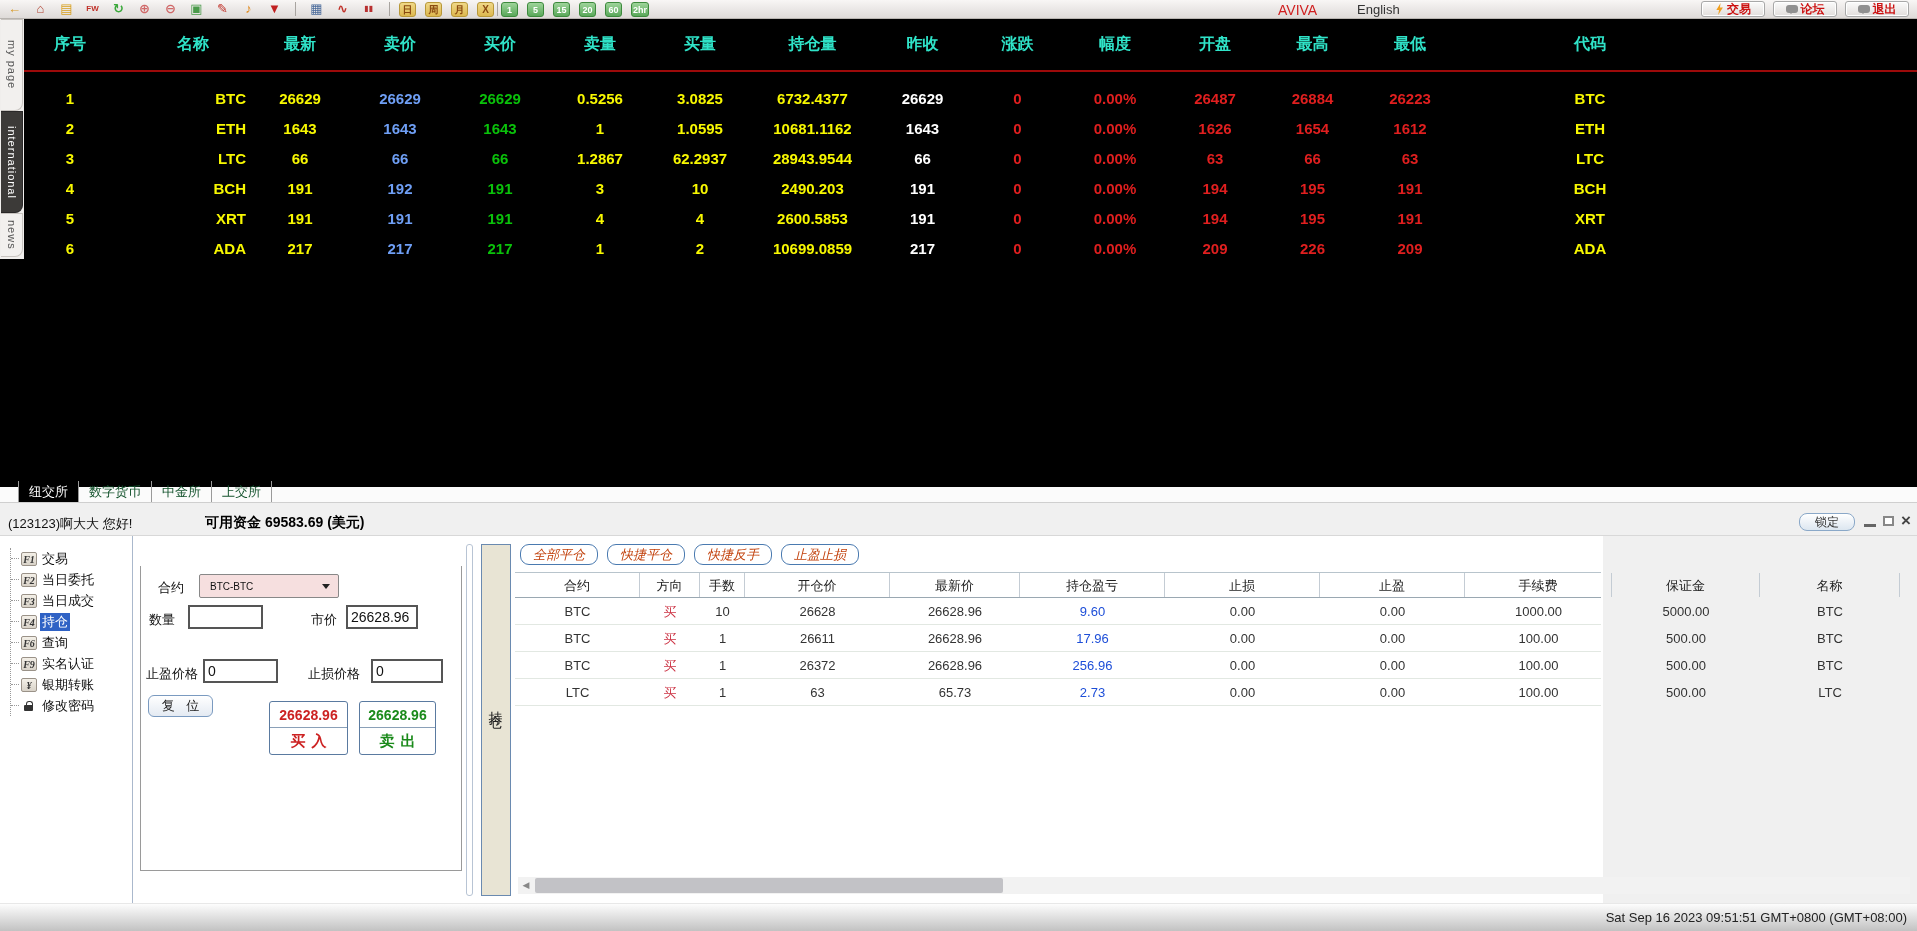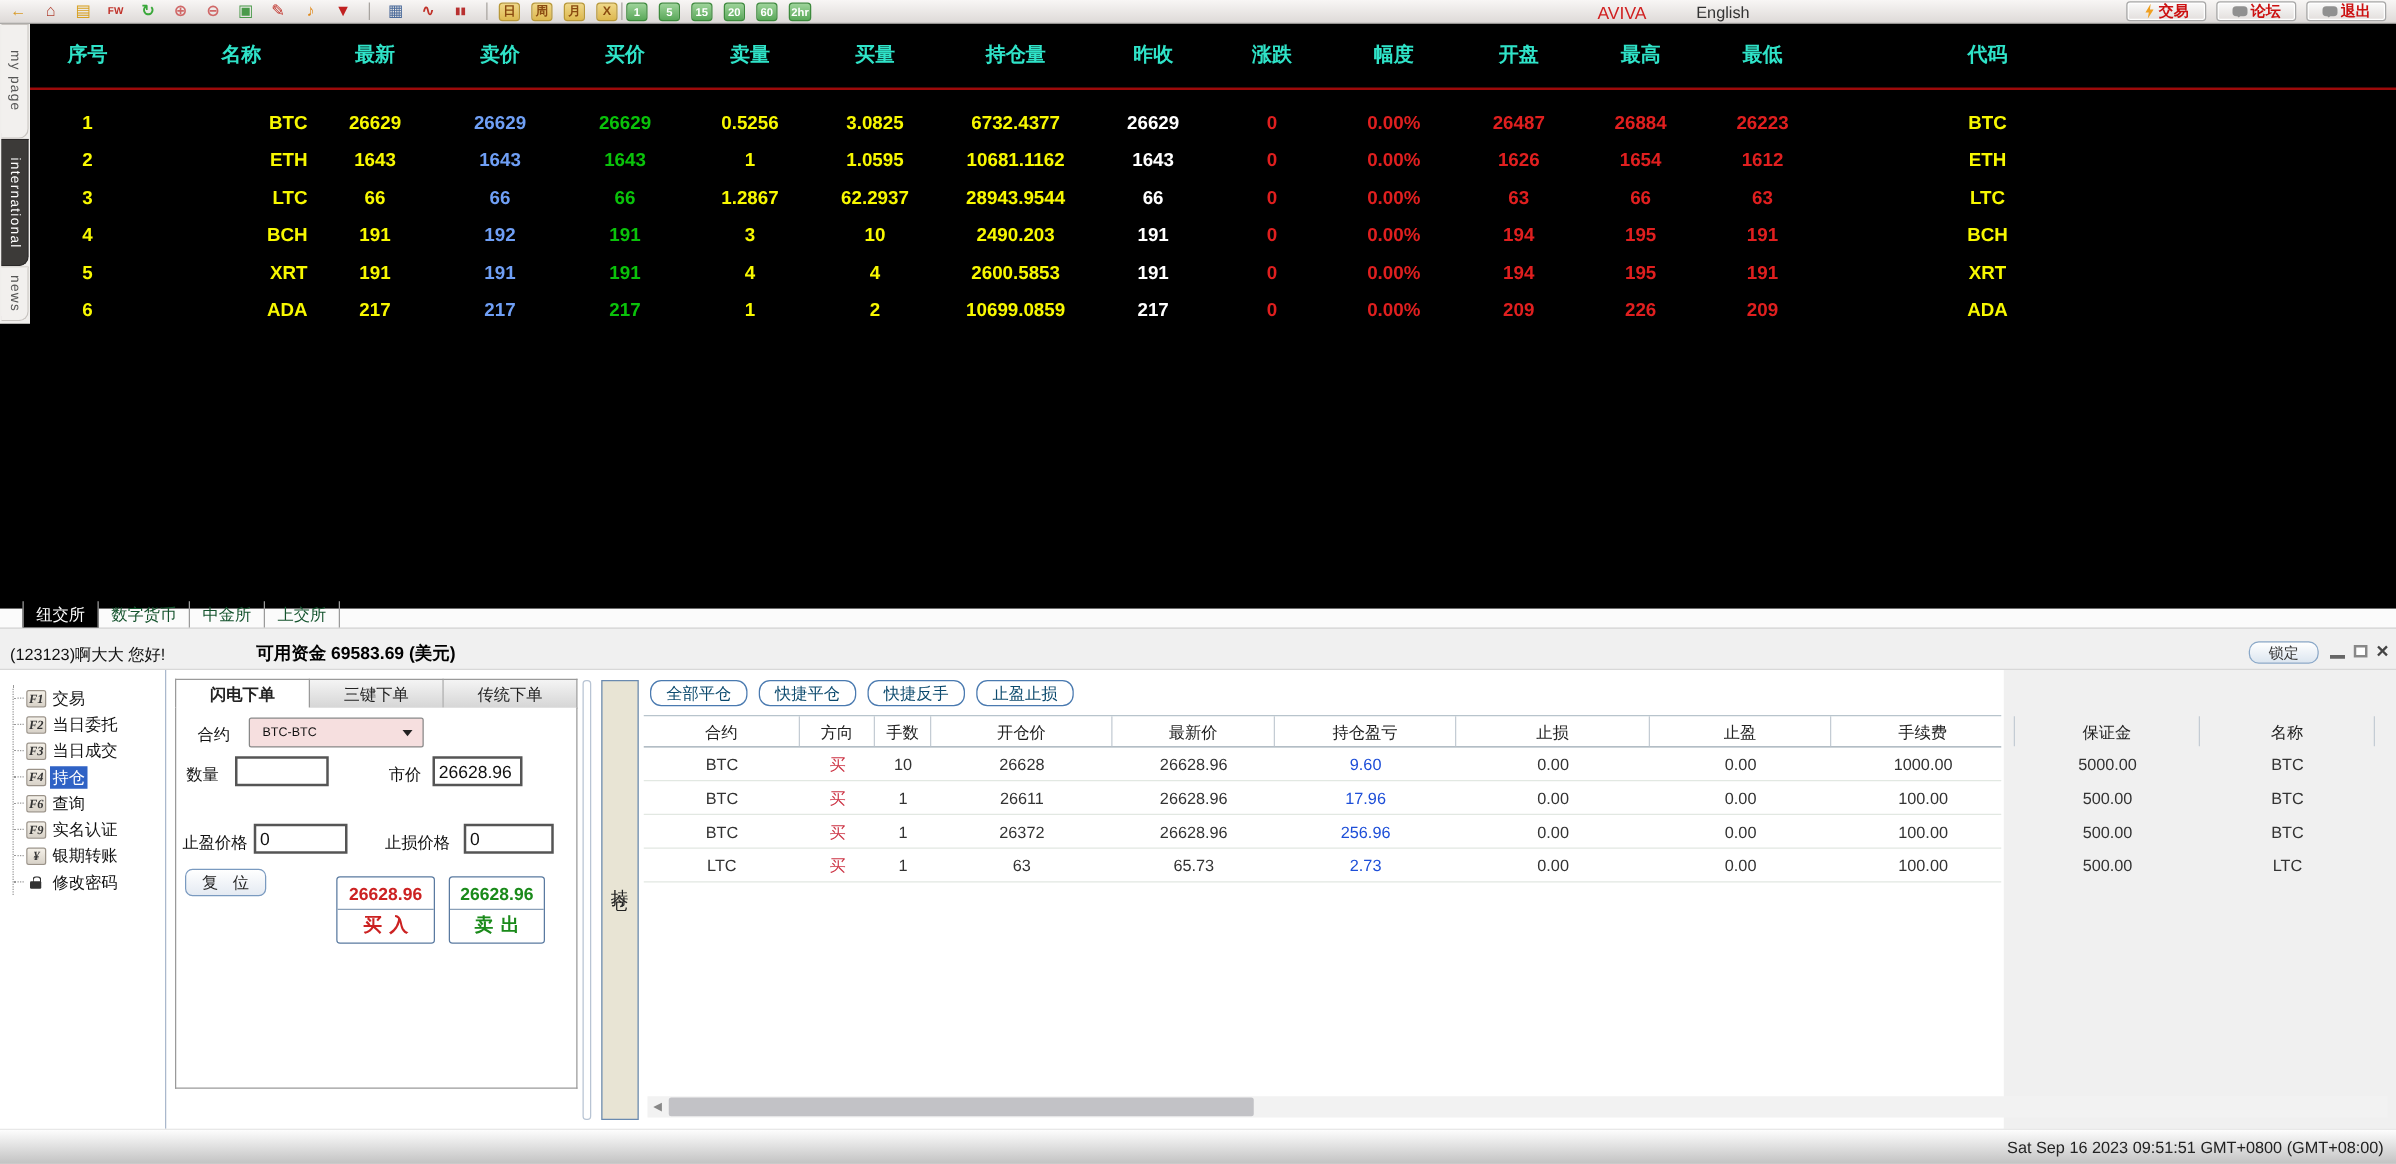--- a/index.html
+++ b/index.html
@@ -133,21 +133,21 @@
   #splitter { position:absolute; left:466px; top:8px; width:7px; height:352px; background:#fff;
               border:1px solid #b8c4d4; border-radius:3px; }
   #pos-strip { position:absolute; left:481px; top:8px; width:30px; height:352px; background:#e8e4d4;
                border:1px solid #6a8ab0; text-align:center; }
   #pos-strip .vtext { writing-mode:vertical-rl; letter-spacing:4px; margin-top:155px;
                font-size:14px; color:#222; }
 
   
   #position-buttons { position:absolute; left:520px; top:8px; display:flex; gap:9px; }
   .posbtn { height:21px; line-height:19px; padding:0 12px; border:1px solid #4a7ab0; border-radius:9px;
-            background:#fff; font-size:13px; color:#0c4a6e; }
+            background:#fff; font-size:13px; color:#c2410c;font-style:italic; }
   #position-table { position:absolute; left:515px; top:36px; right:2px; }
   .pgrid { display:grid; grid-template-columns:125px 60px 45px 145px 130px 145px 155px 145px 147px 148px 140px 1fr; }
   #position-header { height:26px; line-height:25px; border-top:1px solid #b8c4cc; border-bottom:1px solid #9aa8b2; }
   #position-header .pcell { font-size:13px; color:#222; border-right:1px solid #c4ccd4; }
   #position-header .pcell:last-child { border-right:none; }
   .prow { height:27px; line-height:27px; border-bottom:1px solid #e2e8e2; }
   .pcell { text-align:center; font-size:13px; color:#333; white-space:nowrap; overflow:hidden; }
   .prow .p-c1 { color:#cc3344; }
   .prow .p-c5 { color:#1d4ed8; }
 
@@ -441,25 +441,20 @@
           <span class="mlabel">银期转账</span>
         </div>
         <div class="mitem">
           <span class="dash"></span>
           <span class="key lock"></span>
           <span class="mlabel">修改密码</span>
         </div>
       </div>
   </div>
 
-  <div id="order-tab-bar">
-      <span class="otab active">闪电下单</span>
-      <span class="otab">三键下单</span>
-      <span class="otab">传统下单</span>
-    </div>
 
   <div id="order-panel">
     <span class="flabel" style="left:17px;top:13px;">合约</span>
     <div id="contract-select">
       <span>BTC-BTC</span>
       <span class="chev"></span>
     </div>
     <span class="flabel" style="left:8px;top:45px;">数量</span>
     <input class="finput" style="left: 47px; top: 39px; width: 75px;" value="">
     <span class="flabel" style="left:170px;top:45px;">市价</span>

